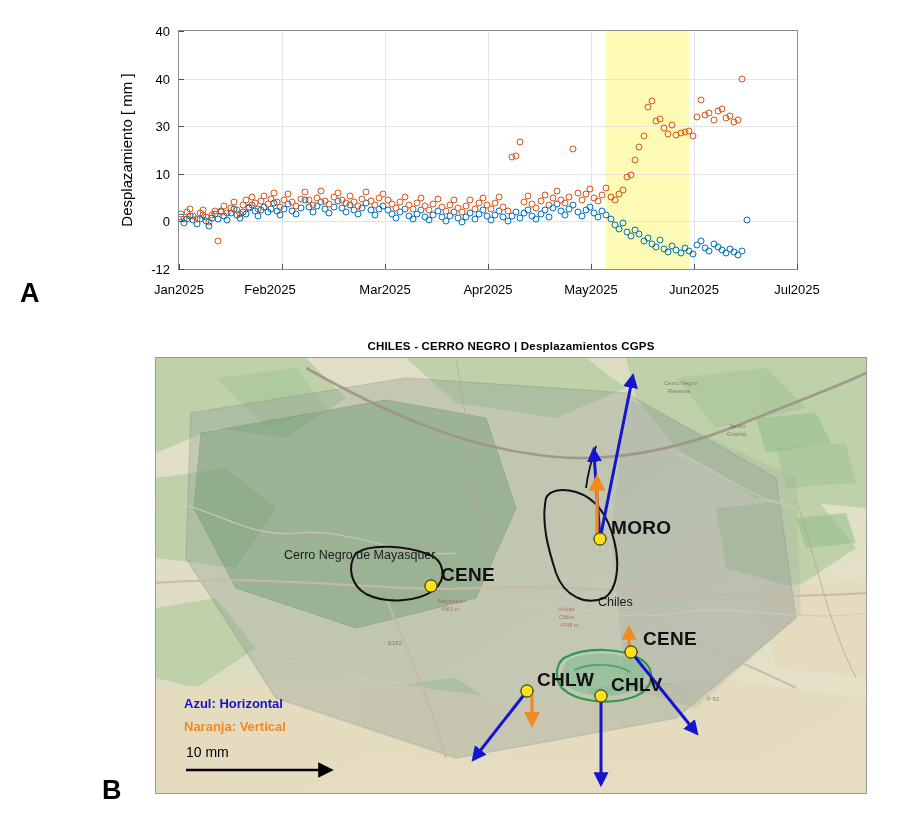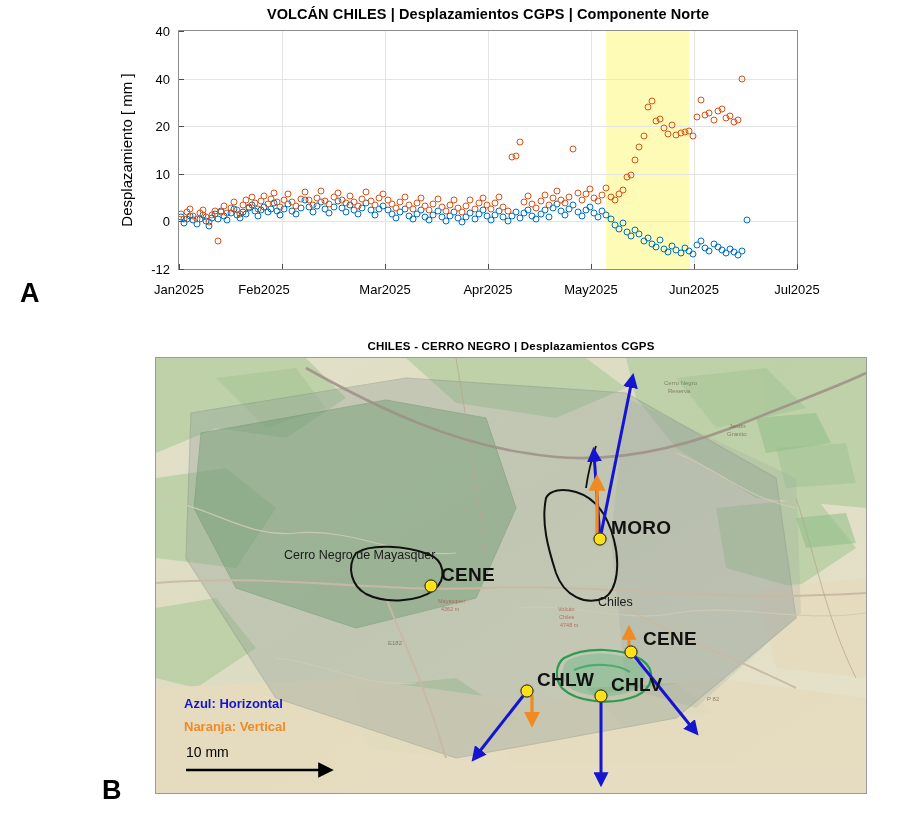--- a/index.html
+++ b/index.html
@@ -69,21 +69,20 @@
     color:#f08a22;font-weight:bold;z-index:10;}
   #scale-text{position:absolute;left:30px;top:386px;font-size:14px;color:#000;z-index:10;}
   #label-b{position:absolute;left:102px;top:455px;font-size:27px;font-weight:bold;}
   svg{overflow:visible;}
 </style>
 </head>
 <body>
 
 <div id="panel-a">
 
-  <div id="chart-title">VOLCÁN CHILES | Desplazamientos CGPS | Componente Norte</div>
 
   <div id="ylabel">Desplazamiento [ mm ]</div>
 
   <div id="plot-frame">
     <div id="yellow-band" style="left: 427.45px; width: 82.4px;"></div>
     <div id="grid-layer">
         <div class="gridline-h" style="top: 190.4px;"></div>
         <div class="gridline-h" style="top: 142.8px;"></div>
         <div class="gridline-h" style="top: 95.2px;"></div>
         <div class="gridline-h" style="top: 47.6px;"></div>
@@ -389,29 +388,29 @@
 
   </div>
 
   <div id="axis-labels">
       <div class="ytick-label" style="left: 132px; top: 269px;">-12</div>
       <div class="tick-mark-y" style="left: 179px; top: 269px;"></div>
       <div class="ytick-label" style="left: 132px; top: 221.4px;">0</div>
       <div class="tick-mark-y" style="left: 179px; top: 221.4px;"></div>
       <div class="ytick-label" style="left: 132px; top: 173.8px;">10</div>
       <div class="tick-mark-y" style="left: 179px; top: 173.8px;"></div>
-      <div class="ytick-label" style="left: 132px; top: 126.2px;">20</div>
+      <div class="ytick-label" style="left: 132px; top: 126.2px;">30</div>
       <div class="tick-mark-y" style="left: 179px; top: 126.2px;"></div>
       <div class="ytick-label" style="left: 132px; top: 78.6px;">40</div>
       <div class="tick-mark-y" style="left: 179px; top: 78.6px;"></div>
       <div class="ytick-label" style="left: 132px; top: 31px;">40</div>
       <div class="tick-mark-y" style="left: 179px; top: 31px;"></div>
       <div class="xtick-label" style="left: 179px; top: 282px;">Jan2025</div>
       <div class="tick-mark-x" style="left: 179px; top: 264px;"></div>
-      <div class="xtick-label" style="left: 264px; top: 282px;">Feb2025</div>
+      <div class="xtick-label" style="left: 270px; top: 282px;">Feb2025</div>
       <div class="tick-mark-x" style="left: 282px; top: 264px;"></div>
       <div class="xtick-label" style="left: 385px; top: 282px;">Mar2025</div>
       <div class="tick-mark-x" style="left: 385px; top: 264px;"></div>
       <div class="xtick-label" style="left: 488px; top: 282px;">Apr2025</div>
       <div class="tick-mark-x" style="left: 488px; top: 264px;"></div>
       <div class="xtick-label" style="left: 591px; top: 282px;">May2025</div>
       <div class="tick-mark-x" style="left: 591px; top: 264px;"></div>
       <div class="xtick-label" style="left: 694px; top: 282px;">Jun2025</div>
       <div class="tick-mark-x" style="left: 694px; top: 264px;"></div>
       <div class="xtick-label" style="left: 797px; top: 282px;">Jul2025</div>

